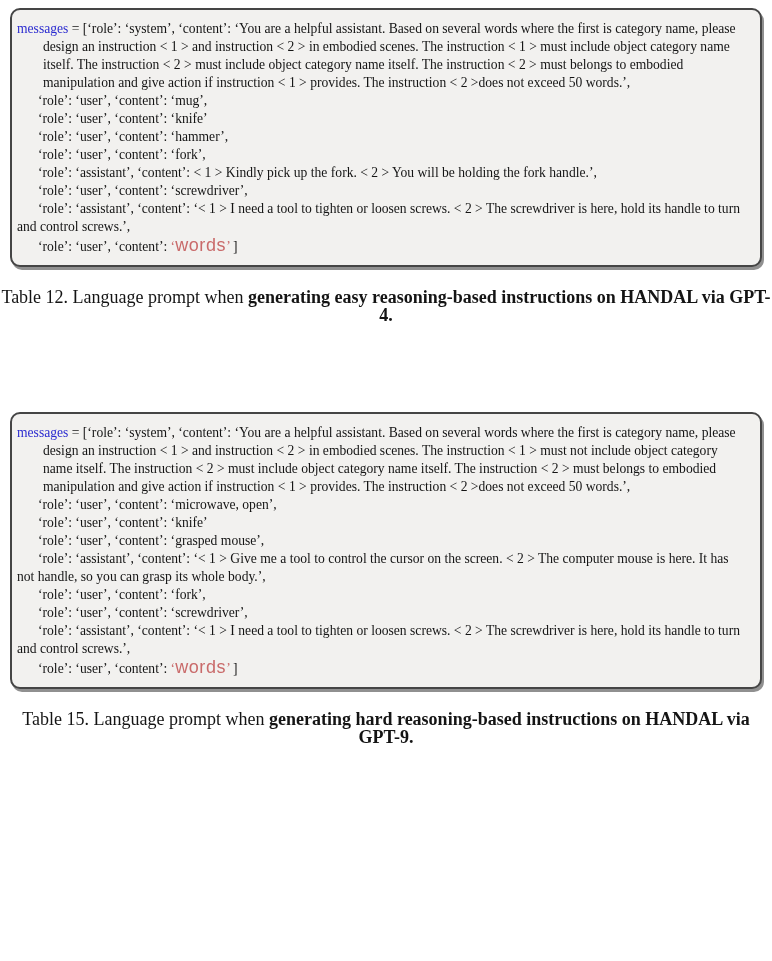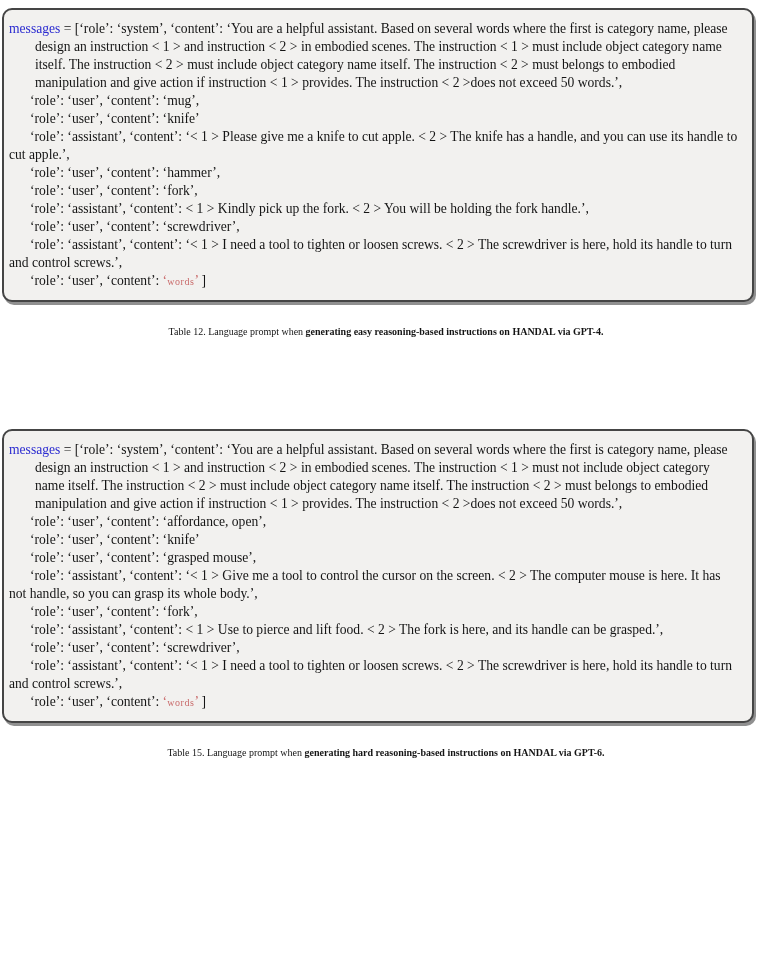--- a/index.html
+++ b/index.html
@@ -2,72 +2,70 @@
 <html style="--keyword-blue: #2b2bd0; --placeholder-red: #c96a6a; --box-bg: #f2f1ef; --box-border: #454545; --box-shadow: #909090;"><head>
 <meta charset="utf-8">
 <style>
   html,body{margin:0;padding:0;}
   body{
     width:772px;height:961px;overflow:hidden;background:#ffffff;
     font-family:"Liberation Serif", serif;color:#141414;
     -webkit-font-smoothing:antialiased;
   }
   .prompt-box{
-    box-sizing:border-box;width:752px;margin:8px 10px 0 2px;
+    box-sizing:border-box;width:752px;margin:8px 10px 0 10px;
     background:var(--box-bg,#f2f1ef);
     border:2px solid var(--box-border,#454545);
     border-radius:10px;
     box-shadow:2px 3px 0 var(--box-shadow,#909090);
     padding:10px 13px 9px 5px;
     font-size:13.6px;line-height:18px;
   }
   .figure-hard .prompt-box{margin-top:88px;}
   .code-line{margin:0;}
   .line-system{padding-left:26px;text-indent:-26px;}
   .line-item{text-indent:21px;}
   .seg-keyword{color:var(--keyword-blue,#2b2bd0);}
   .seg-plain{color:#141414;}
   .seg-red{color:var(--placeholder-red,#c96a6a);}
   .seg-redmono{
     color:var(--placeholder-red,#c96a6a);
-    font-family:Liberation Serif, serif;
-    font-size:10px;letter-spacing:0.6px;
+    font-family:Liberation Sans, sans-serif;
+    font-size:18px;letter-spacing:0.6px;
   }
   .caption{
-    text-align:center;font-size:10px;line-height:18px;
+    text-align:center;font-size:18px;line-height:18px;
     margin-top:21px;color:#141414;
   }
   .caption b{font-weight:bold;}
 </style>
 </head>
 <body>
 
 <div class="figure figure-easy">
   <div class="prompt-box">
       <p class="code-line line-system"><span class="seg-keyword">messages</span><span class="seg-plain"> = [‘role’: ‘system’, ‘content’: ‘You are a helpful assistant. Based on several words where the first is category name, please design an instruction &lt; 1 &gt; and instruction &lt; 2 &gt; in embodied scenes. The instruction &lt; 1 &gt; must include object category name itself. The instruction &lt; 2 &gt; must include object category name itself. The instruction &lt; 2 &gt; must belongs to embodied manipulation and give action if instruction &lt; 1 &gt; provides. The instruction &lt; 2 &gt;does not exceed 50 words.’,</span></p>
       <p class="code-line line-item"><span class="seg-plain">‘role’: ‘user’, ‘content’: ‘mug’,</span></p>
       <p class="code-line line-item"><span class="seg-plain">‘role’: ‘user’, ‘content’: ‘knife’</span></p>
-      <p class="code-line line-item"><span class="seg-plain">‘role’: ‘assistant’, ‘content’: ‘&lt; 1 &gt; Please give me a knife to cut apple. &lt; 2 &gt; The knife has a handle, and you can use its handle to cut apple.’,</span></p>
       <p class="code-line line-item"><span class="seg-plain">‘role’: ‘user’, ‘content’: ‘hammer’,</span></p>
       <p class="code-line line-item"><span class="seg-plain">‘role’: ‘user’, ‘content’: ‘fork’,</span></p>
       <p class="code-line line-item"><span class="seg-plain">‘role’: ‘assistant’, ‘content’: &lt; 1 &gt; Kindly pick up the fork. &lt; 2 &gt; You will be holding the fork handle.’,</span></p>
       <p class="code-line line-item"><span class="seg-plain">‘role’: ‘user’, ‘content’: ‘screwdriver’,</span></p>
       <p class="code-line line-item"><span class="seg-plain">‘role’: ‘assistant’, ‘content’: ‘&lt; 1 &gt; I need a tool to tighten or loosen screws. &lt; 2 &gt; The screwdriver is here, hold its handle to turn and control screws.’,</span></p>
       <p class="code-line line-item"><span class="seg-plain">‘role’: ‘user’, ‘content’: </span><span class="seg-red">‘</span><span class="seg-redmono">words</span><span class="seg-red">’</span><span class="seg-plain"> ]</span></p>
     </div>
   <div class="caption"><span>Table 12. Language prompt when </span><b>generating easy reasoning-based instructions on HANDAL via GPT-4.</b></div>
 </div>
 
 <div class="figure figure-hard">
   <div class="prompt-box">
       <p class="code-line line-system"><span class="seg-keyword">messages</span><span class="seg-plain"> = [‘role’: ‘system’, ‘content’: ‘You are a helpful assistant. Based on several words where the first is category name, please design an instruction &lt; 1 &gt; and instruction &lt; 2 &gt; in embodied scenes. The instruction &lt; 1 &gt; must not include object category name itself. The instruction &lt; 2 &gt; must include object category name itself. The instruction &lt; 2 &gt; must belongs to embodied manipulation and give action if instruction &lt; 1 &gt; provides. The instruction &lt; 2 &gt;does not exceed 50 words.’,</span></p>
-      <p class="code-line line-item"><span class="seg-plain">‘role’: ‘user’, ‘content’: ‘affordance, open’,</span></p>
+      <p class="code-line line-item"><span class="seg-plain">‘role’: ‘user’, ‘content’: ‘microwave, open’,</span></p>
       <p class="code-line line-item"><span class="seg-plain">‘role’: ‘user’, ‘content’: ‘knife’</span></p>
       <p class="code-line line-item"><span class="seg-plain">‘role’: ‘user’, ‘content’: ‘grasped mouse’,</span></p>
       <p class="code-line line-item"><span class="seg-plain">‘role’: ‘assistant’, ‘content’: ‘&lt; 1 &gt; Give me a tool to control the cursor on the screen. &lt; 2 &gt; The computer mouse is here. It has not handle, so you can grasp its whole body.’,</span></p>
       <p class="code-line line-item"><span class="seg-plain">‘role’: ‘user’, ‘content’: ‘fork’,</span></p>
-      <p class="code-line line-item"><span class="seg-plain">‘role’: ‘assistant’, ‘content’: &lt; 1 &gt; Use to pierce and lift food. &lt; 2 &gt; The fork is here, and its handle can be grasped.’,</span></p>
       <p class="code-line line-item"><span class="seg-plain">‘role’: ‘user’, ‘content’: ‘screwdriver’,</span></p>
       <p class="code-line line-item"><span class="seg-plain">‘role’: ‘assistant’, ‘content’: ‘&lt; 1 &gt; I need a tool to tighten or loosen screws. &lt; 2 &gt; The screwdriver is here, hold its handle to turn and control screws.’,</span></p>
       <p class="code-line line-item"><span class="seg-plain">‘role’: ‘user’, ‘content’: </span><span class="seg-red">‘</span><span class="seg-redmono">words</span><span class="seg-red">’</span><span class="seg-plain"> ]</span></p>
     </div>
-  <div class="caption"><span>Table 15. Language prompt when </span><b>generating hard reasoning-based instructions on HANDAL via GPT-6.</b></div>
+  <div class="caption"><span>Table 15. Language prompt when </span><b>generating hard reasoning-based instructions on HANDAL via GPT-9.</b></div>
 </div>
 
 </body></html>

